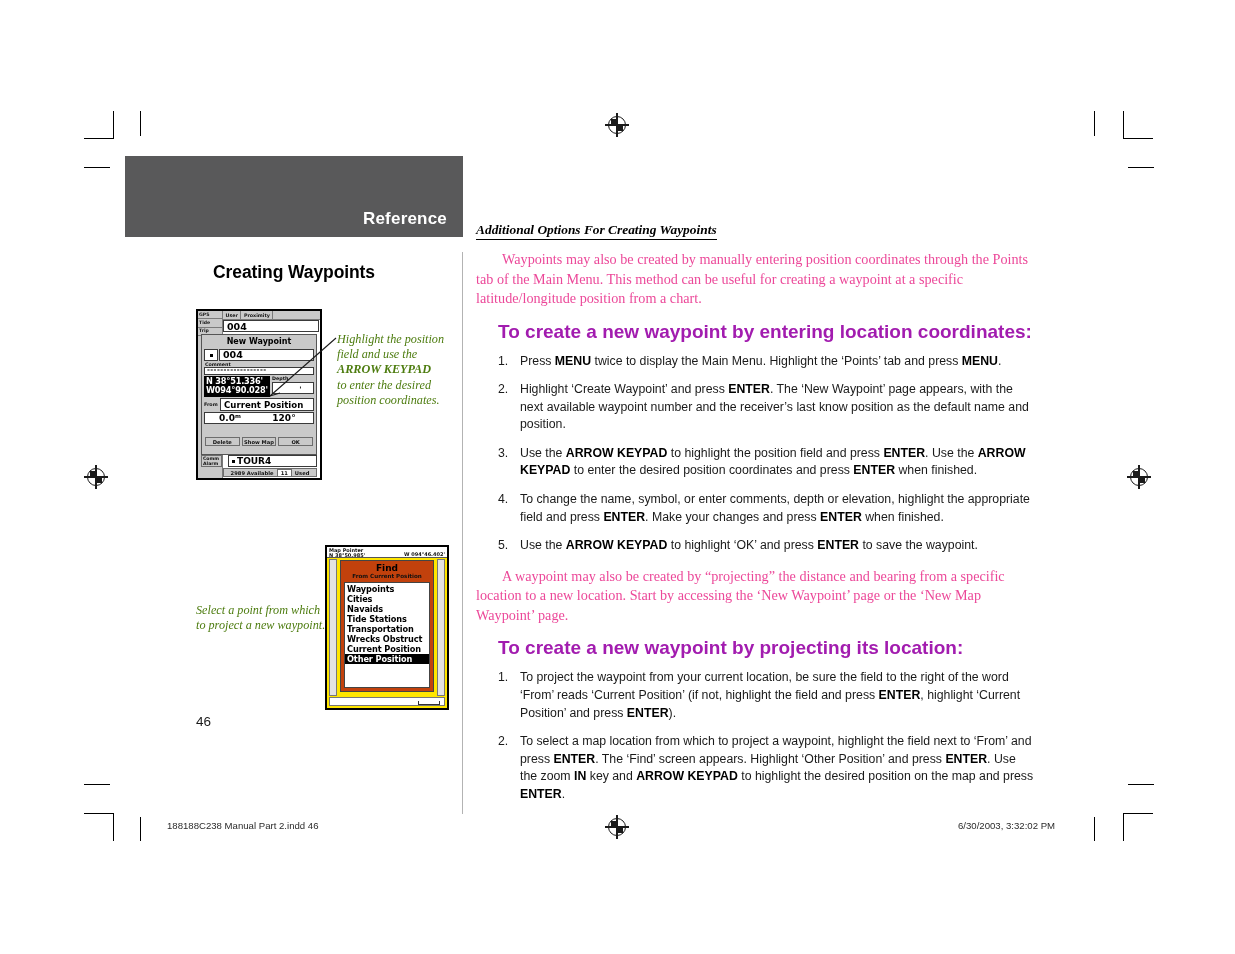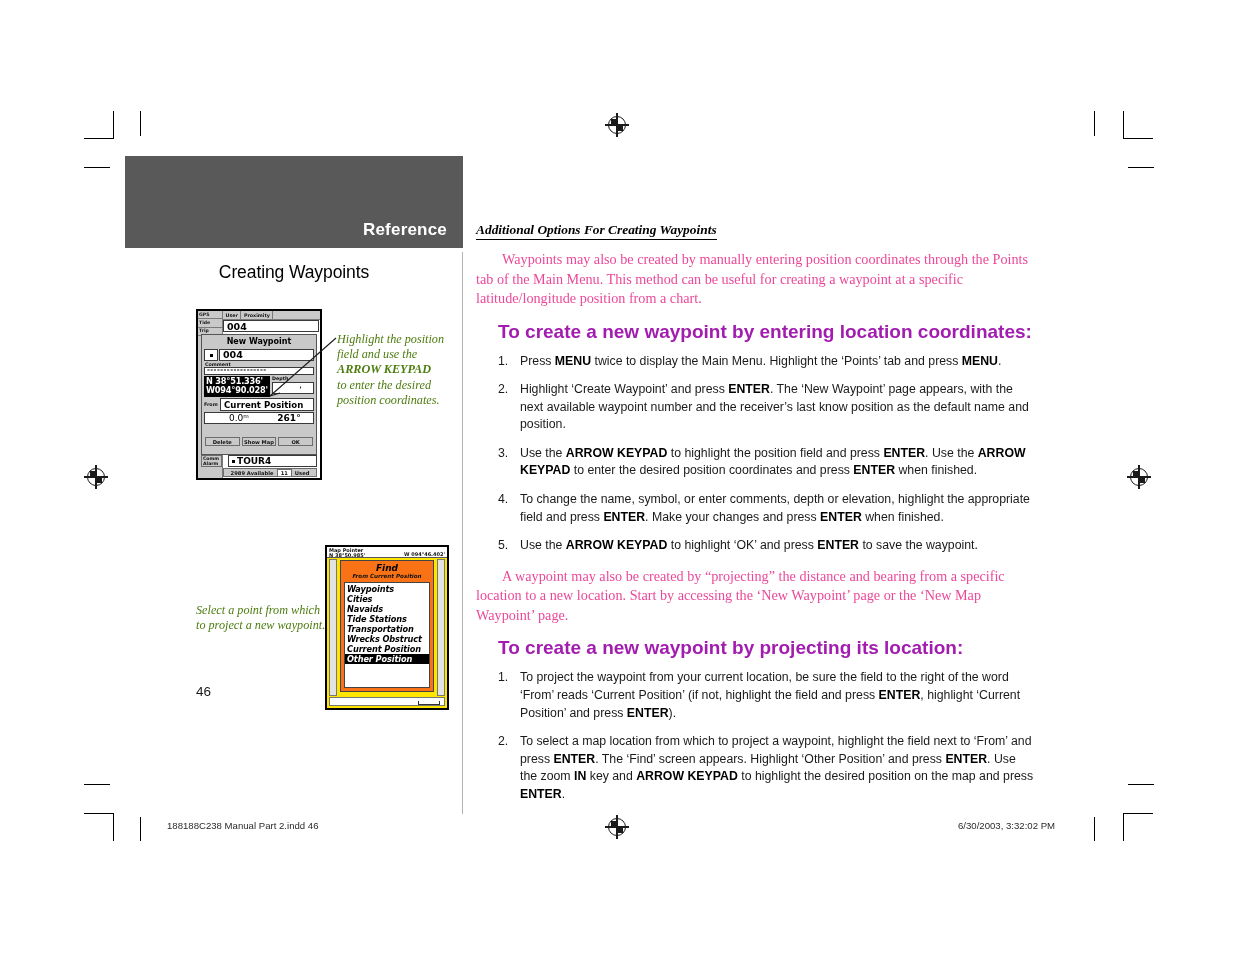--- a/index.html
+++ b/index.html
@@ -36,41 +36,41 @@
     width: 5px; height: 5px;
     background: #1a1a1a;
   }
   .reg-mark .q1 { left: 2px;  top: 2px; }
   .reg-mark .q2 { right: 2px; bottom: 2px; }
 
   
   #header-band {
     position: absolute;
     left: 125px; top: 156px;
-    width: 338px; height: 92px;
+    width: 338px; height: 81px;
     background: #59595a;
     text-align: right;
   }
   #header-title {
     position: absolute;
     right: 16px; bottom: 8px;
     color: #ffffff;
     font-size: 17px;
     font-weight: bold;
     letter-spacing: 0.2px;
   }
 
   
   #section-title {
     position: absolute;
     left: 125px; top: 262px;
     width: 338px;
     text-align: center;
     font-size: 17.5px;
-    font-weight: normal;
+    font-weight: bold;
     color: #000;
     letter-spacing: -0.1px;
   }
 
   #column-divider {
     position: absolute;
     left: 462px; top: 252px;
     width: 1px; height: 562px;
     background: #b3b3b3;
   }
@@ -203,21 +203,21 @@
   .frombox {
     flex: 1; background: #fff; border: 1px solid #3a3a3a;
     box-sizing: border-box;
     font-size: 8.6px; font-weight: bold; color: #000;
     padding-left: 3px; line-height: 12px;
   }
   .dbrow {
     display: flex; margin: 1px 2px 0 2px; height: 12px;
     background: #fff; border: 1px solid #3a3a3a; box-sizing: border-box;
   }
-  .dbrow .dist { width: 36px; font-size: 9px; font-weight: normal; color: #000; padding-left: 2px; line-height: 11px; margin-left: 22px; }
+  .dbrow .dist { width: 36px; font-size: 9px; font-weight: bold; color: #000; padding-left: 14px; line-height: 11px; }
   .dbrow .brg { flex: 1; text-align: center; font-size: 9px; font-weight: bold; color: #000; line-height: 11px; }
   .btnrow { display: flex; margin: 13px 3px 0 3px; height: 9px; gap: 2px; }
   .btn {
     flex: 1; background: #c9c9c9;
     border: 1px solid #6d6d6d; box-sizing: border-box;
     text-align: center; font-size: 5.2px; font-weight: bold;
     color: #111; line-height: 8px;
   }
   .botrow {
     position: absolute; left: 3px; right: 3px; bottom: 11px;
@@ -298,24 +298,23 @@
   .map-bottom {
     position: absolute; left: 2px; right: 2px; bottom: 2px; height: 9px;
     background: #fff; border: 1px solid #777; box-sizing: border-box;
   }
   .map-bottom .scalebar {
     position: absolute; right: 4px; top: 3px; width: 20px; height: 3px;
     border: 1px solid #333; border-top: none;
   }
   #find-panel {
     position: absolute; left: 13px; top: 13px; right: 13px; bottom: 16px;
-    background: #f97316;
+    background: #c2410c;
     border: 1px solid #444;
     box-sizing: border-box;
-    font-style: italic;
   }
   #find-title {
     text-align: center; font-size: 9px; font-weight: bold;
     color: #000; padding-top: 2px;
   }
   #find-sub {
     text-align: center; font-size: 5.6px; font-weight: bold;
     color: #111; padding-bottom: 2px;
   }
   #find-list {
@@ -383,21 +382,21 @@
     position: absolute;
     left: 22px; top: 0;
     font-size: 12.3px;
     color: #1a1a1a;
   }
   ol.steps li b { font-weight: bold; color: #000000; }
 
   
   #page-number {
     position: absolute;
-    left: 196px; top: 684px;
+    left: 196px; top: 714px;
     font-family: "Liberation Sans", sans-serif;
     font-size: 13.5px;
     color: #1a1a1a;
   }
   #footer-left {
     position: absolute;
     left: 167px; top: 820px;
     font-family: "Liberation Sans", sans-serif;
     font-size: 9.6px;
     color: #2b2b2b;
@@ -498,21 +497,21 @@
       </div>
     </div>
 
     <div class="fromrow">
       <div class="lbl-from">From</div>
       <div class="frombox">Current Position</div>
     </div>
 
     <div class="dbrow">
       <div class="dist">0.0ᵐ</div>
-      <div class="brg">261°</div>
+      <div class="brg">120°</div>
     </div>
 
     <div class="btnrow">
       <div class="btn">Delete</div>
       <div class="btn">Show Map</div>
       <div class="btn">OK</div>
     </div>
   </div>
 
   <div class="botrow">

